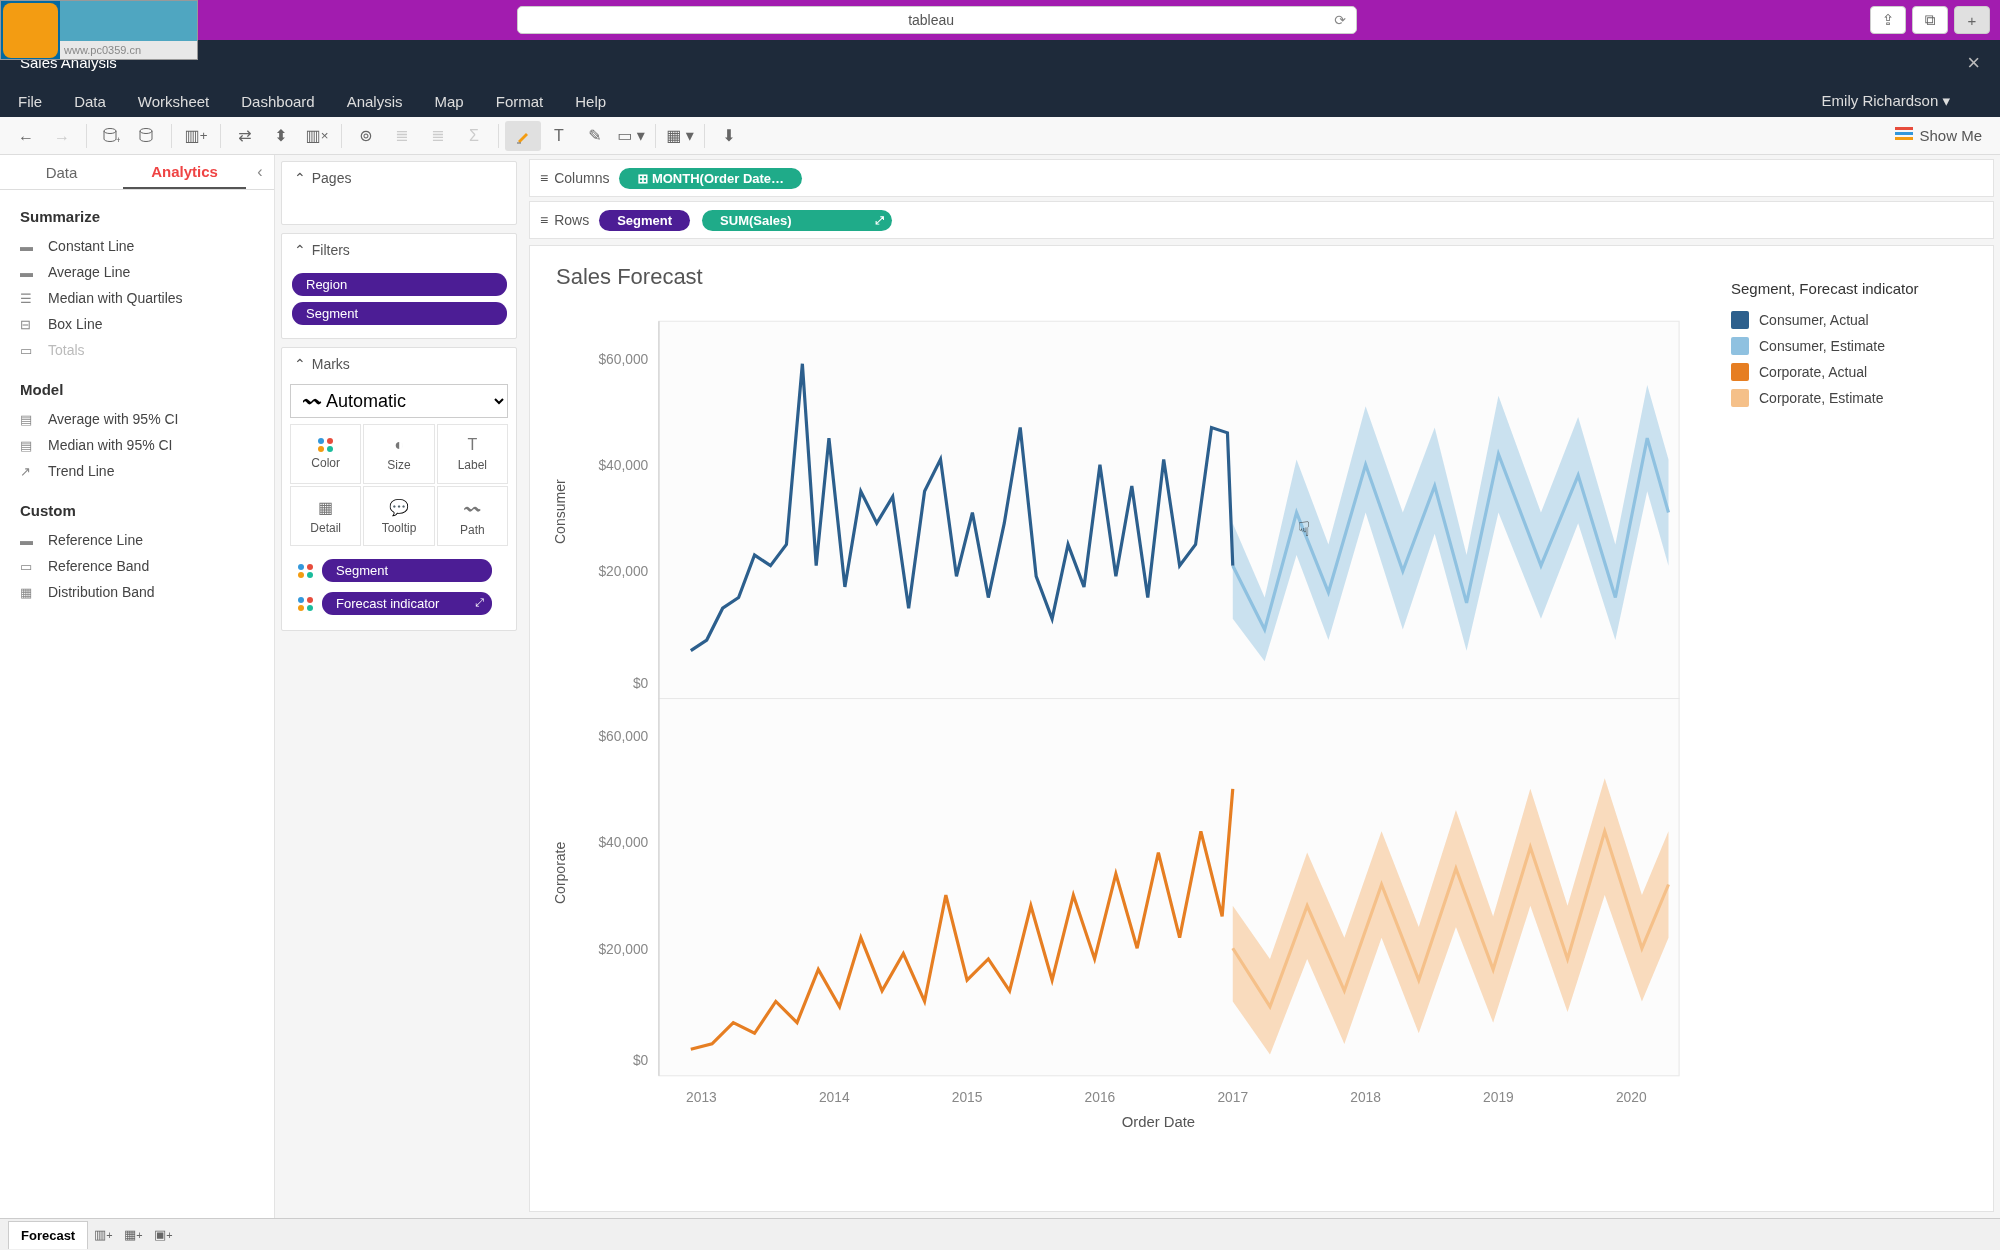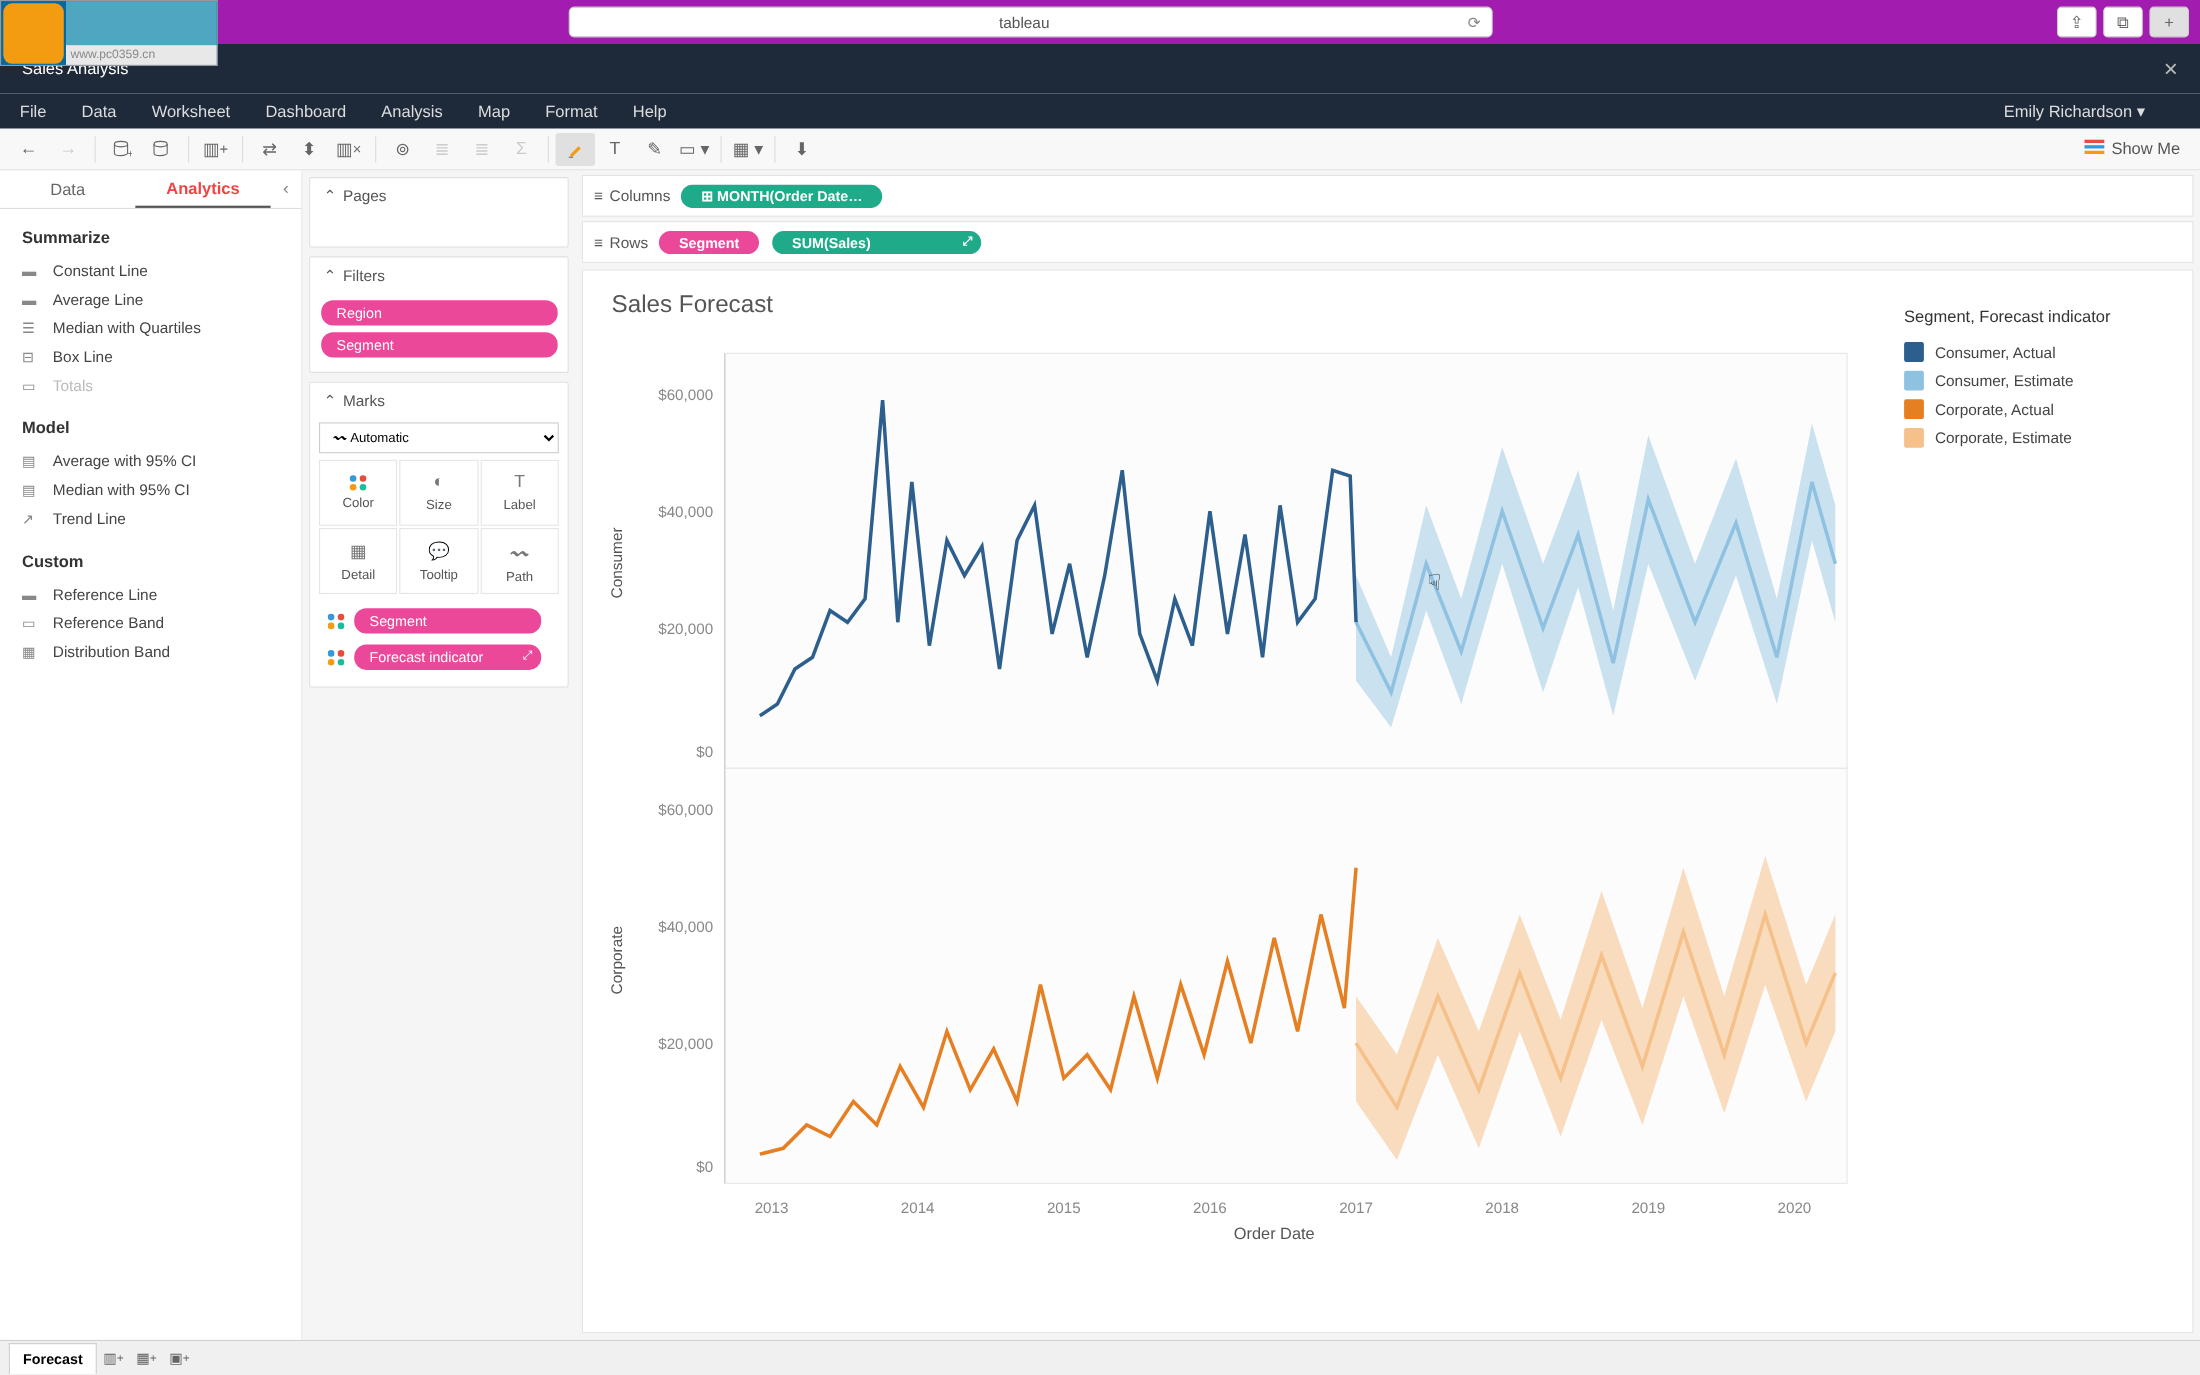--- a/index.html
+++ b/index.html
@@ -48,25 +48,25 @@
 .section-h { font-weight: 700; font-size: 15px; color: #333; padding: 18px 20px 8px; }
 .li-item { display: flex; align-items: center; padding: 5px 20px; font-size: 14px; color: #444; cursor: pointer; gap: 10px; }
 .li-item.disabled { color: #bbb; }
 .li-icn { width: 18px; color: #888; font-size: 13px; }
 
 
 .sidebar-cards { width: 248px; background: #f5f5f5; padding: 6px; display: flex; flex-direction: column; gap: 8px; }
 .card { background: #fff; border: 1px solid #e0e0e0; border-radius: 2px; }
 .card-h { padding: 8px 12px; font-size: 14px; color: #555; display: flex; align-items: center; gap: 6px; }
 .card-body { padding: 4px 8px 10px; }
-.pill { display: inline-block; background: #ec4899; color: #fff; font-size: 13px; padding: 4px 14px; border-radius: 11px; margin: 3px 2px; width: 215px; }
+.pill { display: inline-block; background: #4c1d95; color: #fff; font-size: 13px; padding: 4px 14px; border-radius: 11px; margin: 3px 2px; width: 215px; }
 .pill.green { background: #1fab89; }
 .pill.small { width: auto; min-width: 170px; position: relative; }
 .pill-icn-r { position: absolute; right: 8px; top: 4px; font-size: 11px; }
-.marks-select { width: 100%; border: 1px solid #ccc; padding: 5px 8px; font-size: 12px; background: #fff; }
+.marks-select { width: 100%; border: 1px solid #ccc; padding: 5px 8px; font-size: 18px; background: #fff; }
 .marks-grid { display: grid; grid-template-columns: repeat(3, 1fr); gap: 2px; margin-top: 6px; }
 .mark-cell { border: 1px solid #e5e5e5; height: 60px; display: flex; flex-direction: column; align-items: center; justify-content: center; font-size: 12px; color: #555; gap: 4px; cursor: pointer; }
 .mark-cell .micn { font-size: 16px; color: #777; }
 .color-dots { display: grid; grid-template-columns: repeat(2,1fr); gap: 2px; width: 16px; }
 .color-dots span { width: 6px; height: 6px; border-radius: 50%; }
 .legend-pill-row { display: flex; align-items: center; gap: 6px; padding: 2px 8px; }
 .legend-pill-row .dots4 { display: grid; grid-template-columns: repeat(2,1fr); gap: 2px; width: 16px; }
 .legend-pill-row .dots4 span { width: 6px; height: 6px; border-radius: 50%; }
 
 

